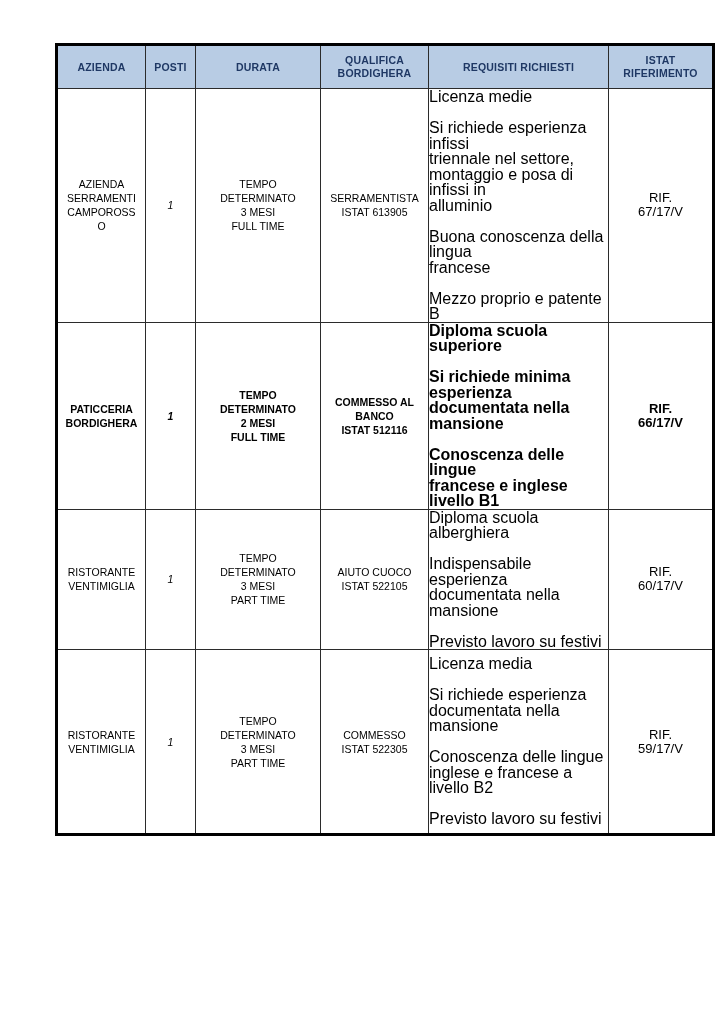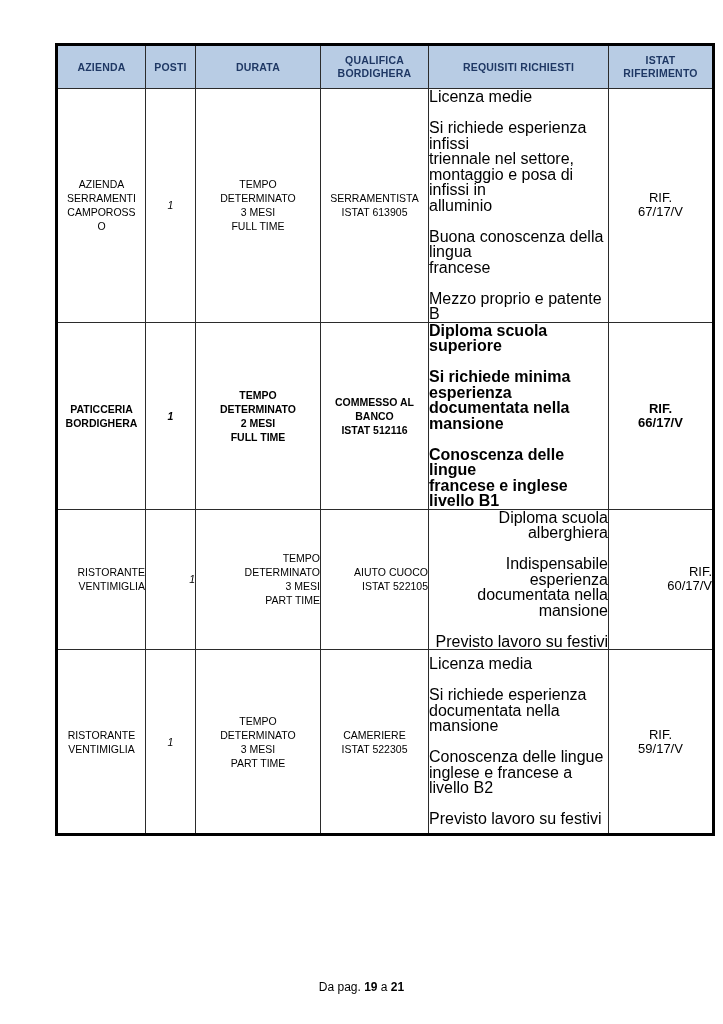--- a/index.html
+++ b/index.html
@@ -97,21 +97,21 @@
     vertical-align: middle;
   }
 
   .cell-line { display: block; }
   .req-line  { display: block; }
   .req-gap   { display: block; height: 15.5px; }
 
   
   tr.r0 td { height: 178px; }
   tr.r1 td { height: 145px; font-weight: bold; }
-  tr.r2 td { height: 101px; text-align: right; }
+  tr.r2 td { height: 101px; }
   tr.r3 td { height: 185px; }
 
   
   .footer {
     position: absolute;
     left: 0;
     top: 980px;
     width: 723px;
     text-align: center;
     font-size: 12px;
@@ -266,21 +266,21 @@
             <span class="cell-line">VENTIMIGLIA</span>
           </td>
           <td class="cell-posti">1</td>
           <td class="cell">
             <span class="cell-line">TEMPO</span>
             <span class="cell-line">DETERMINATO</span>
             <span class="cell-line">3 MESI</span>
             <span class="cell-line">PART TIME</span>
           </td>
           <td class="cell">
-            <span class="cell-line">CAMERIERE</span>
+            <span class="cell-line">COMMESSO</span>
             <span class="cell-line">ISTAT 522305</span>
           </td>
           <td class="cell-req">
             <span class="req-line">Licenza media</span>
             <span class="req-gap"></span>
             <span class="req-line">Si richiede esperienza</span>
             <span class="req-line">documentata nella mansione</span>
             <span class="req-gap"></span>
             <span class="req-line">Conoscenza delle lingue</span>
             <span class="req-line">inglese e francese a livello B2</span>
@@ -290,17 +290,14 @@
           <td class="cell-codice">
             <span class="cell-line">RIF.</span>
             <span class="cell-line">59/17/V</span>
           </td>
         </tr>
 
       </tbody>
     </table>
   </div>
 
-  <div class="footer">
-    <span class="fword">Da pag. </span><span class="fnum">19</span><span class="fword"> a </span><span class="fnum">21</span>
-  </div>
 
 </div>
 
 </body></html>

